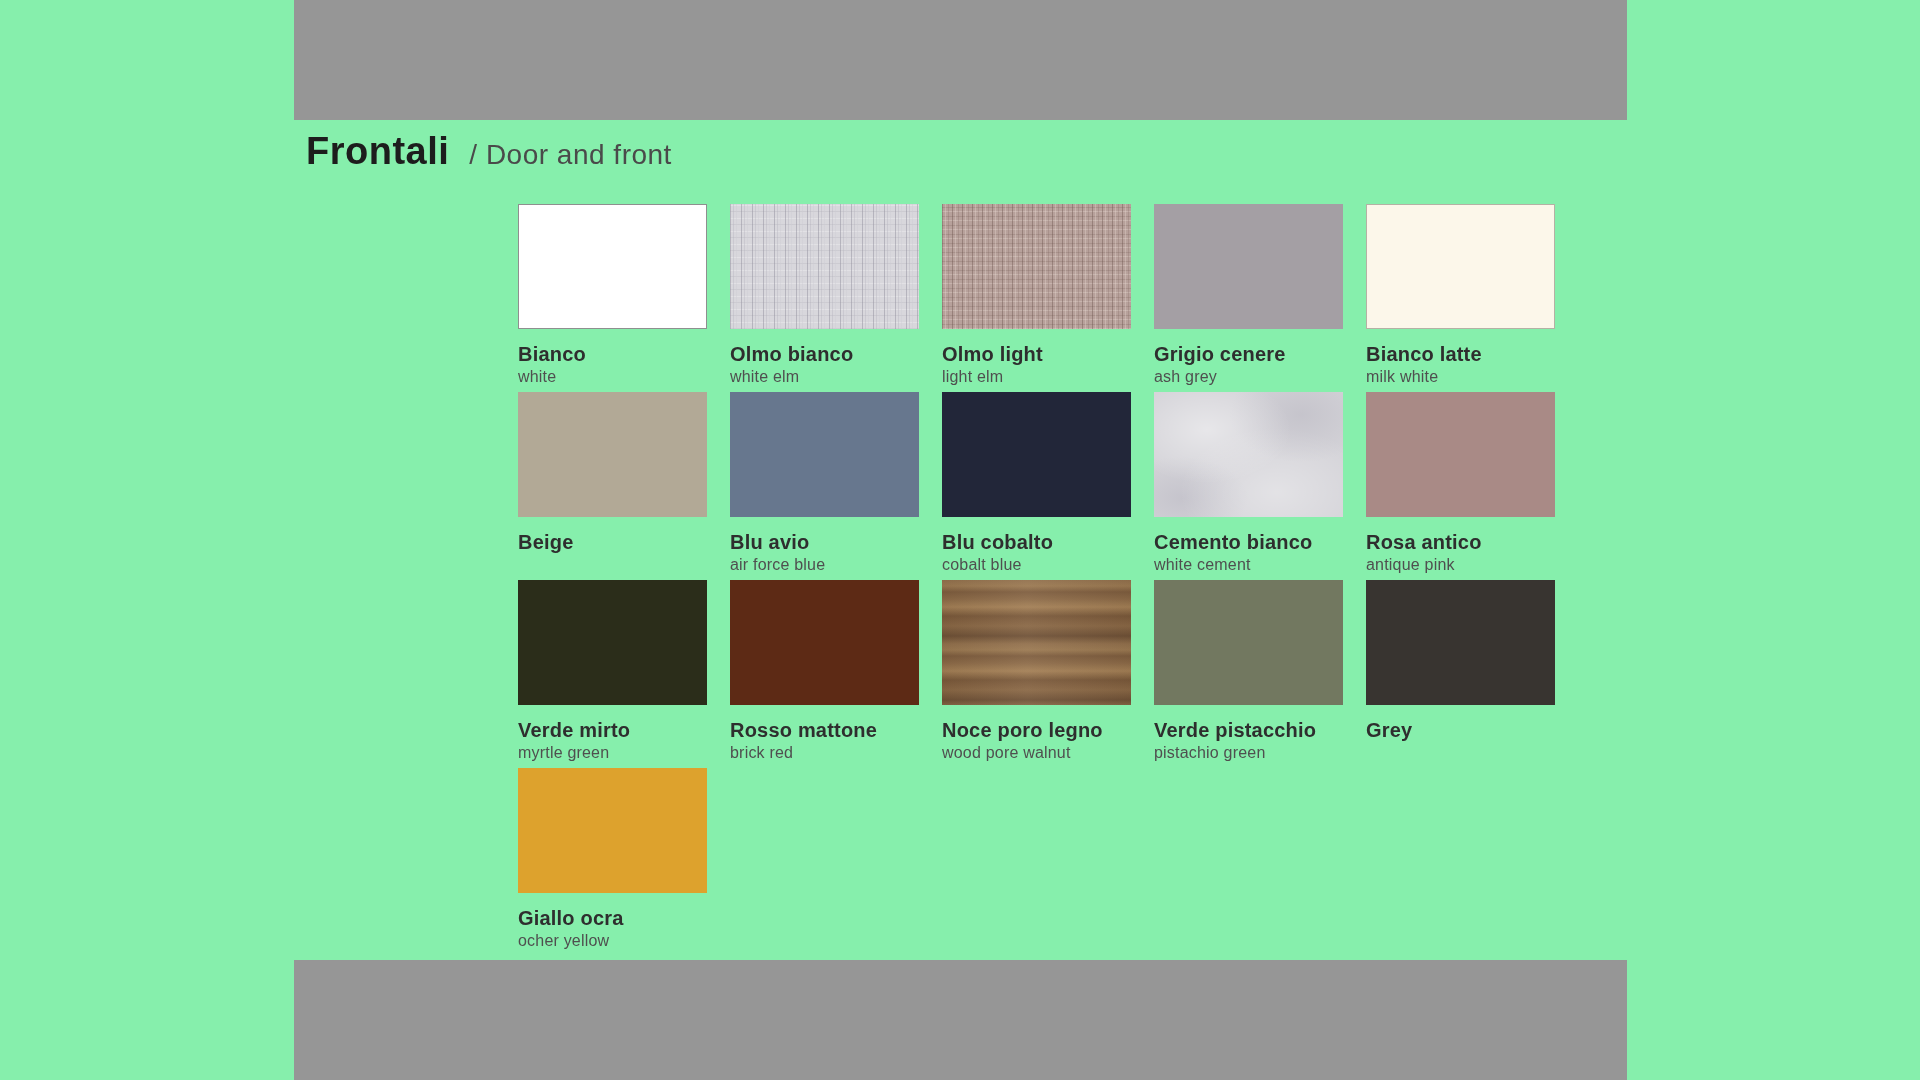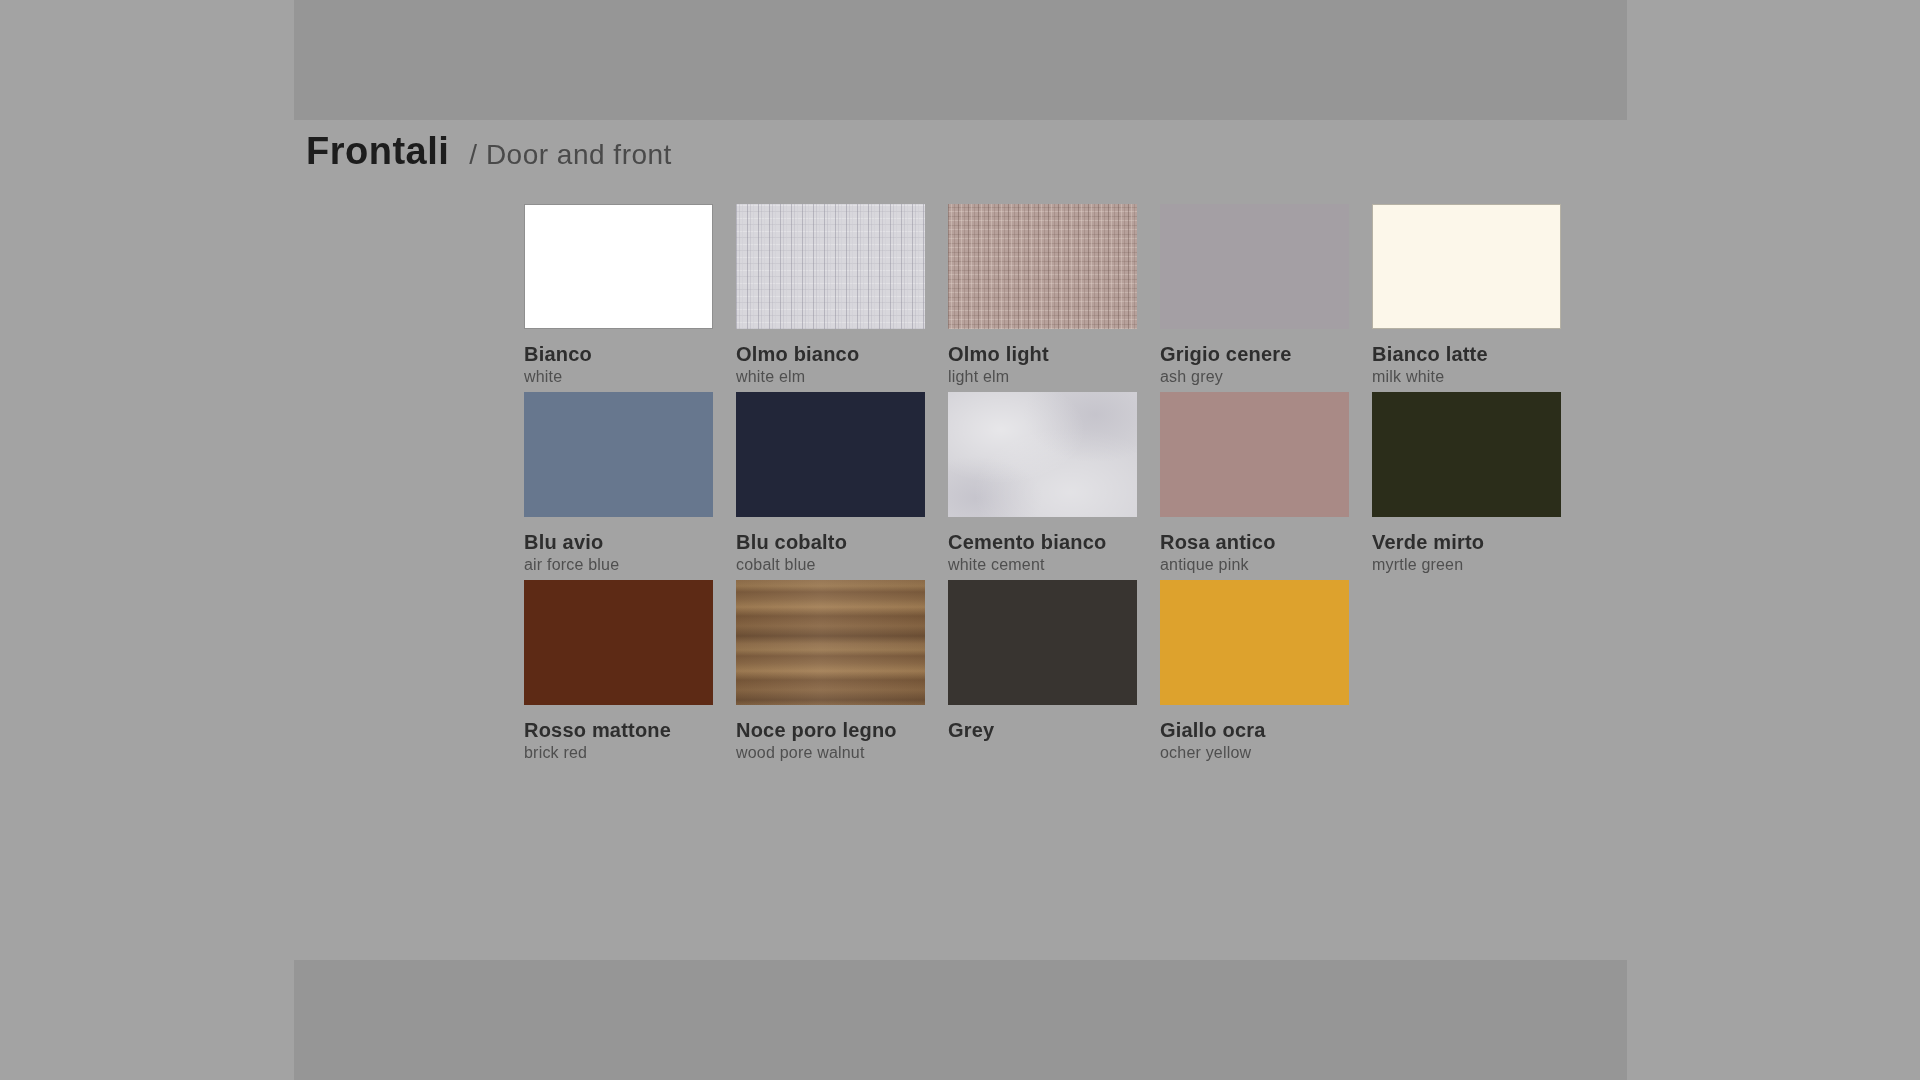--- a/index.html
+++ b/index.html
@@ -1,30 +1,30 @@
 <!DOCTYPE html>
 <html><head>
 <meta charset="utf-8">
 <style>
   * { margin:0; padding:0; box-sizing:border-box; }
   html,body { width:1920px; height:1080px; background:#ffffff; overflow:hidden;
               font-family:"Liberation Sans", sans-serif; }
-  .page { position:relative; width:1920px; height:1080px; background:#a3a3a3; }
+  .page { position:relative; width:1920px; height:1080px; background:#86efac; }
 
   .band { position:absolute; left:294px; width:1333px; height:120px; background:#969696; }
   .band.top { top:0; }
   .band.bottom { top:960px; }
 
   .title { position:absolute; left:306px; top:130px; display:flex; align-items:baseline; white-space:nowrap; }
   .title .primary { font-size:38px; font-weight:700; color:#1d1d1d; letter-spacing:.5px; }
   .title .secondary { font-size:28px; font-weight:400; color:#4a4a4a; margin-left:20px; letter-spacing:.5px; }
 
   .grid { position:absolute; left:518px; top:204px;
           display:grid; grid-template-columns:repeat(5,189px);
-          grid-auto-rows:188px; column-gap:23px;margin-left:6px; }
+          grid-auto-rows:188px; column-gap:23px; }
 
   .card { width:189px; }
   .tile { width:189px; height:125px; background-color:#ccc; }
 
   .name { margin-top:14px; font-size:20px; font-weight:700; color:#2e2e2e; line-height:1.1; letter-spacing:.2px; }
   .sub  { margin-top:3px; font-size:16px; font-weight:400; color:#4f4f4f; line-height:1.1; letter-spacing:.2px; }
 
   
   .tex-elm-white{
     background-image:
@@ -93,20 +93,25 @@
     <div class="name">Grigio cenere</div>
     <div class="sub">ash grey</div>
   </div>
 
   <div class="card">
     <div class="tile tex-solid" style="background-color: rgb(252, 247, 234); border: 1px solid rgb(181, 177, 164);"></div>
     <div class="name">Bianco latte</div>
     <div class="sub">milk white</div>
   </div>
 
+  <div class="card">
+    <div class="tile tex-solid" style="background-color: rgb(178, 169, 150);"></div>
+    <div class="name">Beige</div>
+    <div class="sub"></div>
+  </div>
 
   <div class="card">
     <div class="tile tex-solid" style="background-color: rgb(103, 119, 142);"></div>
     <div class="name">Blu avio</div>
     <div class="sub">air force blue</div>
   </div>
 
   <div class="card">
     <div class="tile tex-solid" style="background-color: rgb(34, 38, 57);"></div>
     <div class="name">Blu cobalto</div>
@@ -136,20 +141,25 @@
     <div class="name">Rosso mattone</div>
     <div class="sub">brick red</div>
   </div>
 
   <div class="card">
     <div class="tile tex-walnut" style="background-color: rgb(138, 104, 71);"></div>
     <div class="name">Noce poro legno</div>
     <div class="sub">wood pore walnut</div>
   </div>
 
+  <div class="card">
+    <div class="tile tex-solid" style="background-color: rgb(114, 120, 96);"></div>
+    <div class="name">Verde pistacchio</div>
+    <div class="sub">pistachio green</div>
+  </div>
 
 
 
   <div class="card">
     <div class="tile tex-solid" style="background-color: rgb(56, 52, 48);"></div>
     <div class="name">Grey</div>
     <div class="sub"></div>
   </div>
 
   <div class="card">

